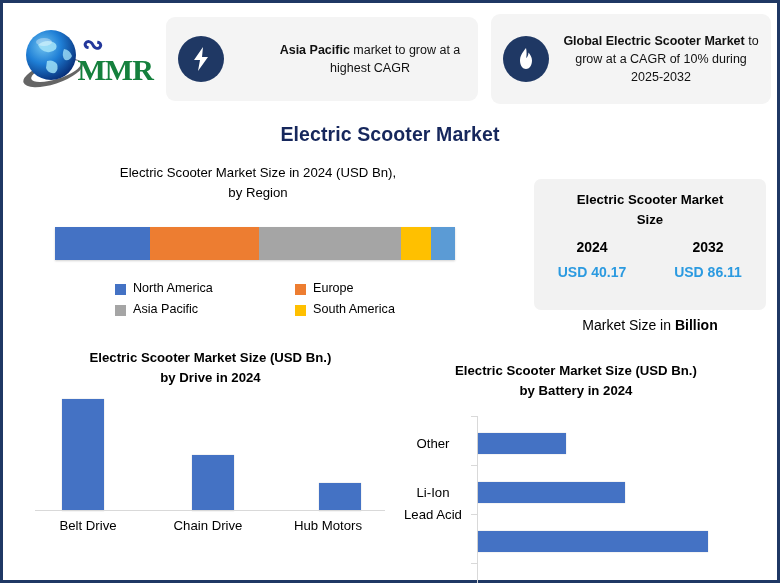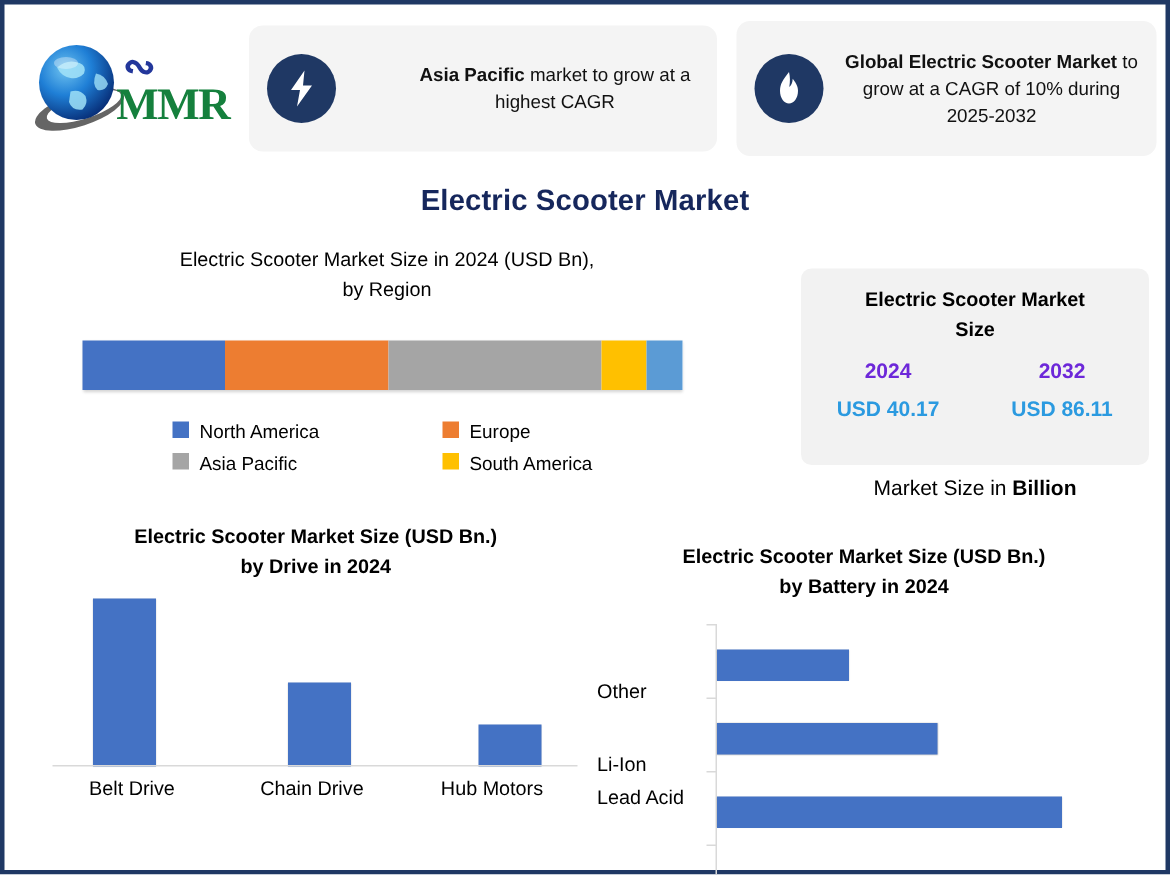--- a/index.html
+++ b/index.html
@@ -93,21 +93,21 @@
   .seg { height: 100%; }
 
   #region-legend {
     position: absolute; left: 112px; top: 274px;
     width: 350px;
     display: grid;
     grid-template-columns: 180px 170px;
     grid-auto-rows: 21px;
     align-items: center;
   }
-  .lg { display: flex; align-items: flex-start; }
+  .lg { display: flex; align-items: flex-end; }
   .lg-sw { width: 11px; height: 11px; margin-right: 7px; flex: 0 0 auto; }
   .lg-tx { font-size: 12.6px; color: #000; }
 
   
   #ms-card {
     position: absolute; left: 531px; top: 176px;
     width: 232px; height: 131px;
     background: #f2f2f2;
     border-radius: 7px;
     padding-top: 11px;
@@ -117,21 +117,21 @@
     font-size: 13.2px; font-weight: 700; color: #000;
     line-height: 1.5;
   }
   #ms-years, #ms-values {
     display: flex;
     margin-top: 9px;
   }
   #ms-years > div, #ms-values > div {
     flex: 1 1 0; text-align: center;
   }
-  #ms-years > div { font-size: 14px; font-weight: 700; color: #6d28d9; }
+  #ms-years > div { font-size: 14px; font-weight: 700; color: #000000; }
   #ms-values > div { font-size: 14px; font-weight: 700; color: #2b9ae0; }
   #ms-footer {
     position: absolute; left: 531px; top: 314px; width: 232px;
     text-align: center; font-size: 14px; color: #000;
   }
   #ms-footer b { font-weight: 700; }
 
   
   #drive-title {
     position: absolute; left: 35px; top: 345px; width: 345px;
@@ -175,22 +175,22 @@
     position: absolute; left: 468px;
     width: 7px; height: 1px; background: #d9d9d9;
   }
   .hbar {
     position: absolute; left: 475px;
     height: 21px; background: #4472c4;
     box-shadow: 0 0 1px rgba(0,0,0,.25);
   }
   .blabel {
     position: absolute;
-    width: 70px; text-align: left;
-    font-size: 13.2px; color: #000; margin-top: 17px;
+    width: 70px; text-align: center;
+    font-size: 13.2px; color: #000;
   }
 </style>
 </head>
 <body>
 
 <div id="page">
 
   <div id="header">
 
     <div id="logo">

